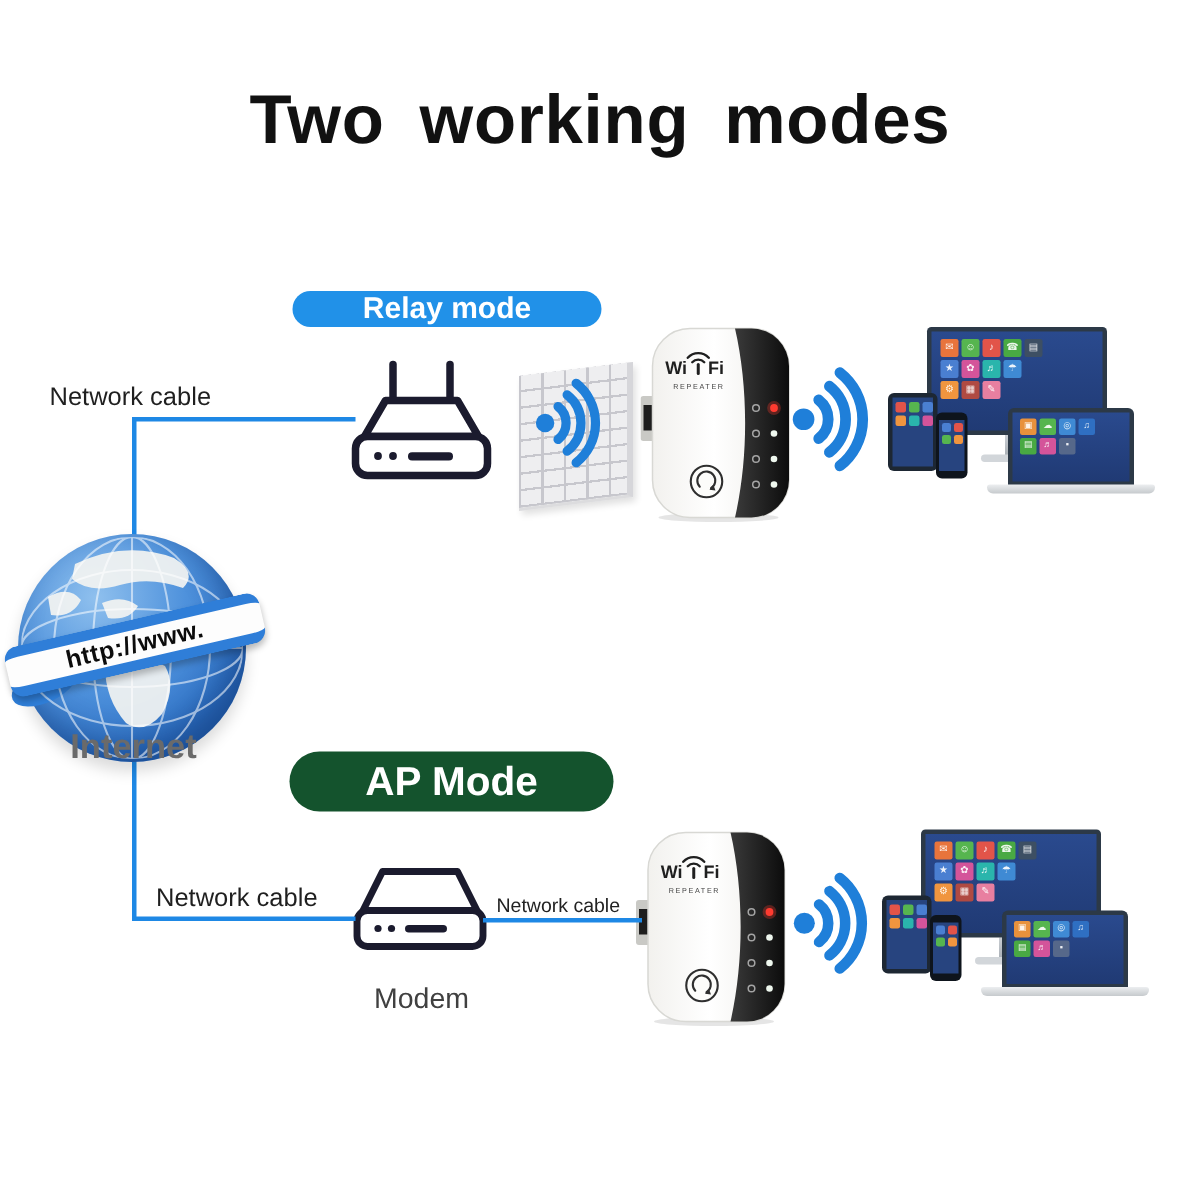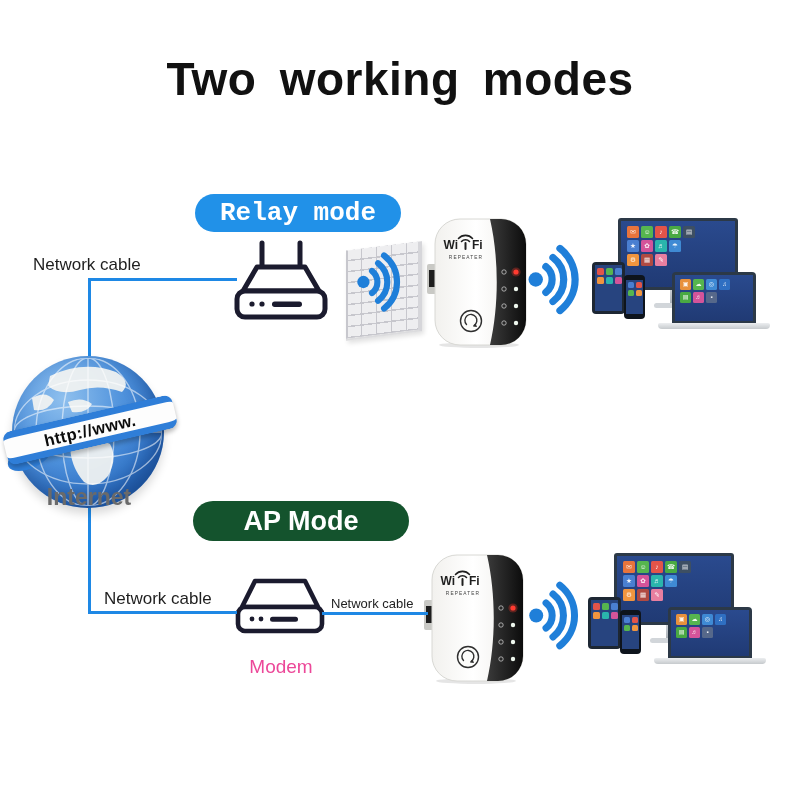--- a/index.html
+++ b/index.html
@@ -3,28 +3,28 @@
 <meta charset="utf-8">
 <style>
   html,body{margin:0;padding:0;background:#fff;}
   .stage{position:relative;width:800px;height:800px;background:#fff;overflow:hidden;
          font-family:"Liberation Sans","DejaVu Sans",sans-serif;}
   .abs{position:absolute;}
   .title{left:0;top:52px;width:800px;text-align:center;font-size:46px;font-weight:700;
          color:#111;letter-spacing:0.5px;word-spacing:10px;}
   .badge{border-radius:24px;color:#fff;font-weight:700;text-align:center;
          display:flex;align-items:center;justify-content:center;}
-  .badge.relay{left:195px;top:194px;width:206px;height:38px;font-size:26px;font-family:Liberation Mono, monospace;}
+  .badge.relay{left:195px;top:194px;width:206px;height:24px;font-size:20px;}
   .badge.ap{left:193px;top:501px;width:216px;height:40px;font-size:27px;}
   .cable-line{background:#1e88e5;}
   .lbl{color:#1f1f1f;font-size:17px;}
   .lbl.small{font-size:13px;color:#222;}
   .internet-lbl{left:18px;top:484px;width:142px;text-align:center;font-size:23px;
                 font-weight:700;color:#6a6a6a;z-index:4;}
-  .modem-lbl{left:233px;top:656px;width:96px;text-align:center;font-size:19px;color:#ec4899;}
+  .modem-lbl{left:233px;top:656px;width:96px;text-align:center;font-size:19px;color:#404040;}
   
   .wall{left:346px;top:246px;width:72px;height:88px;transform:skewY(-7deg);
         background-color:#eeeef0;
         background-image:
           repeating-linear-gradient(0deg,#c7c7cd 0 1.5px,transparent 1.5px 11px),
           repeating-linear-gradient(90deg,#c7c7cd 0 1.5px,transparent 1.5px 15px);
         border-right:4px solid #d6d6da;border-bottom:2px solid #dcdcde;
         box-shadow:2px 3px 5px rgba(0,0,0,.12);}
   
   .globe{left:12px;top:356px;width:152px;height:152px;z-index:3;}

